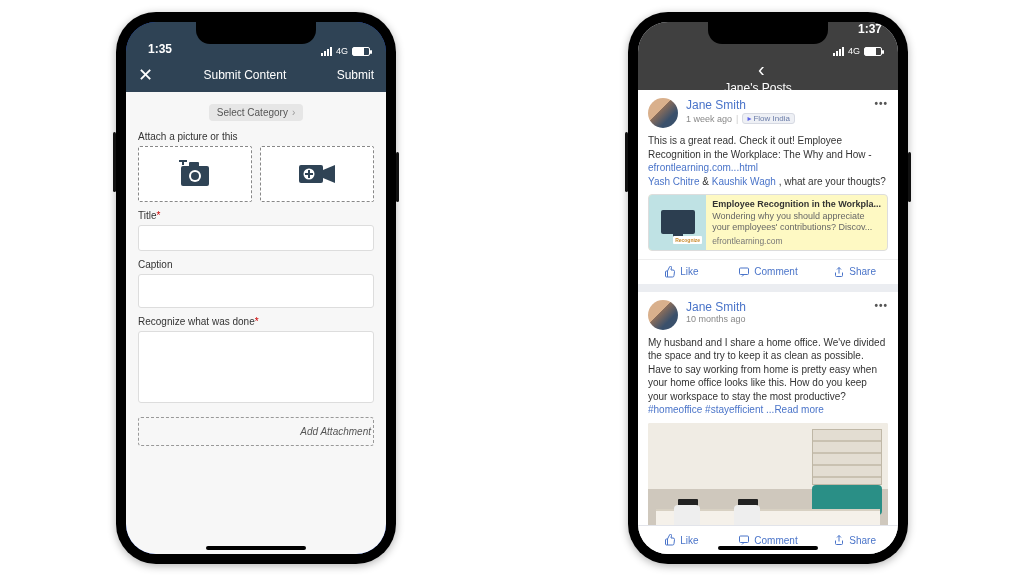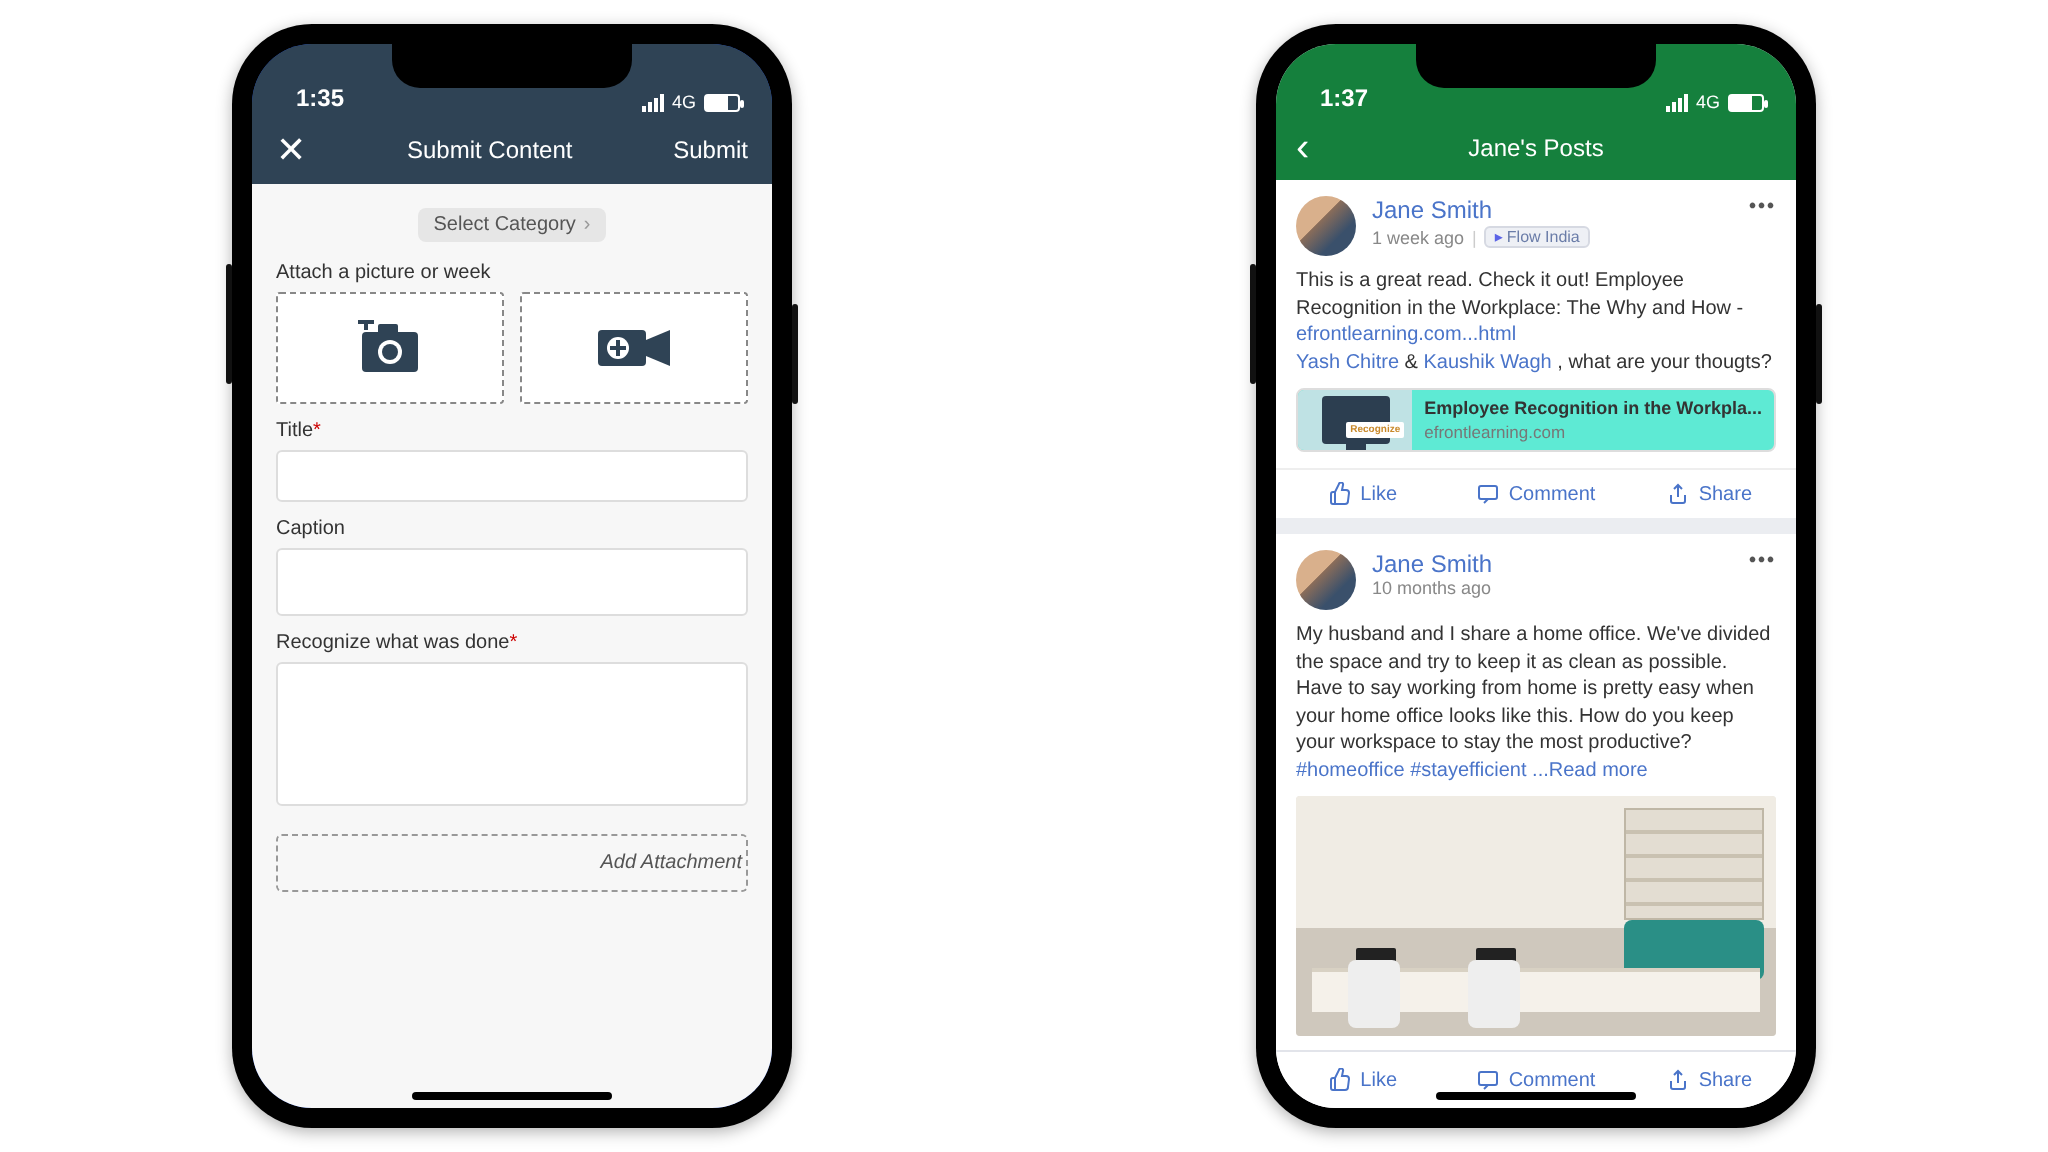--- a/index.html
+++ b/index.html
@@ -72,37 +72,37 @@
   .label { font-size: 10px; color: #333; margin: 8px 0 4px; }
   .req { color: #c00; }
   .media-row { display: flex; gap: 8px; }
   .media-box { flex: 1; height: 56px; border: 1px dashed #888; border-radius: 2px; display:flex;align-items:center;justify-content:center; background:#fff;}
   .input { width: 100%; background: #fff; border: 1px solid #ddd; border-radius: 3px; }
   .input.sm { height: 26px; } .input.md { height: 34px; } .input.lg { height: 72px; }
   .add-attach { margin-top: 14px; border: 1px dashed #999; border-radius: 3px; text-align: right; padding: 8px 2px; font-size: 10px; color: #555; font-style: italic;}
 
   
   .p2 .screen { background: #ebedf1; }
-  .p2 .statusbar, .p2 .navbar2 { background: #15803d; color: #fff; }
+  .p2 .statusbar, .p2 .navbar2 { background: #404040; color: #fff; flex-direction: column; }
   .navbar2 { height: 32px; display:flex; align-items:center; padding: 0 10px; font-size: 12px;}
   .navbar2 .back { font-size: 20px; font-weight: 300; width: 20px;}
   .navbar2 .title { flex:1; text-align:center; font-weight: 500; margin-left: -20px;}
   .feed { flex:1; overflow:hidden; }
   .post { background: #fff; margin-bottom: 8px; padding: 8px 10px; font-size: 10px; color: #333;}
   .post-head { display:flex; align-items:flex-start; gap:8px; }
   .avatar { width: 30px; height: 30px; border-radius: 50%; background: linear-gradient(135deg,#d9b08c 40%,#8a6d5a 41%,#3a506b 70%); flex-shrink:0;}
   .author { color: #4a74c9; font-size: 12px; font-weight: 500;}
   .meta-row { display:flex; align-items:center; gap:4px; margin-top:1px;}
   .timestamp { font-size: 9px; color: #888;}
   .tag-chip { font-size: 8px; background:#eef0f5; border:1px solid #d6d9e2; border-radius:3px; padding:0 4px; color:#6a7ca8; display:inline-flex; align-items:center; gap:2px;}
   .tag-chip .bolt{color:#5b63e6;}
   .more { margin-left:auto; color:#555; letter-spacing:1px; font-weight:700;}
   .post-body { margin-top: 6px; line-height: 1.35; }
   .link { color: #4a74c9; }
-  .card { margin-top:6px; border:1px solid #ddd; border-radius:4px; background:#5eead4; display:flex; overflow:hidden;}
+  .card { margin-top:6px; border:1px solid #ddd; border-radius:4px; background:#fef9c3; display:flex; overflow:hidden;}
   .card-img { width: 64px; background: #bfe2e4; display:flex;align-items:center;justify-content:center; position:relative;}
   .card-img .mon{width:34px;height:24px;background:#2c3e50;border-radius:2px;position:relative;}
   .card-img .mon::after{content:"";position:absolute;bottom:-4px;left:12px;width:10px;height:4px;background:#2c3e50;}
   .card-img .badge{position:absolute;right:4px;bottom:6px;background:#fff;font-size:5px;padding:1px 2px;border-radius:1px;color:#c98a2c;font-weight:700;}
   .card-txt { flex:1; padding: 4px 6px; font-size: 9px;}
   .card-title { font-weight:600; margin-bottom:2px; white-space:nowrap; overflow:hidden; text-overflow:ellipsis;}
   .card-desc { color:#666; line-height:1.25;}
   .card-src { color:#777; margin-top:2px; font-size: 8.5px;}
   .actions { display:flex; border-top:1px solid #eee; margin:8px -10px -8px; }
   .act { flex:1; text-align:center; padding:6px 0; color:#4a74c9; font-size:10px; display:flex;align-items:center;justify-content:center;gap:4px;}
@@ -149,21 +149,21 @@
       <span class="close-x">✕</span>
       <span class="title">Submit Content</span>
       <span style="font-weight:400;">Submit</span>
     </div>
 
     <div class="content">
       <div class="cat-pill">
         <span>Select Category</span><span class="chev">›</span>
       </div>
 
-      <div class="label">Attach a picture or week</div>
+      <div class="label">Attach a picture or this</div>
       <div class="media-row">
         <div class="media-box">
           <svg width="36" height="28" viewBox="0 0 36 28">
             <rect x="4" y="6" width="28" height="20" rx="2" fill="#2f4355"></rect>
             <rect x="12" y="2" width="10" height="6" rx="1" fill="#2f4355"></rect>
             <circle cx="18" cy="16" r="6" fill="#fff"></circle>
             <circle cx="18" cy="16" r="4" fill="#2f4355"></circle>
             <rect x="2" y="0" width="8" height="2" fill="#2f4355"></rect>
             <rect x="5" y="-3" width="2" height="8" fill="#2f4355"></rect>
           </svg>
@@ -244,20 +244,21 @@
           <br>
           <span class="link">Yash Chitre</span><span> &amp; </span><span class="link">Kaushik Wagh</span><span> , what are your thougts?</span>
         </div>
         <div class="card">
           <div class="card-img">
             <div class="mon"></div>
               <div class="badge">Recognize</div>
           </div>
           <div class="card-txt">
             <div class="card-title">Employee Recognition in the Workpla...</div>
+            <div class="card-desc">Wondering why you should appreciate your employees' contributions? Discov...</div>
             <div class="card-src">efrontlearning.com</div>
           </div>
         </div>
         <div class="actions">
           <div class="act">
             <svg width="12" height="12" viewBox="0 0 24 24" fill="none" stroke="#4a74c9" stroke-width="2">
                 <path d="M7 22V10M3 12v8a2 2 0 0 0 2 2h2V10H5a2 2 0 0 0-2 2zm18-1a3 3 0 0 0-3-3h-4l1-5a2 2 0 0 0-4-1l-4 8v12h10a3 3 0 0 0 3-3z"></path>
               </svg>
             <span>Like</span>
           </div>

